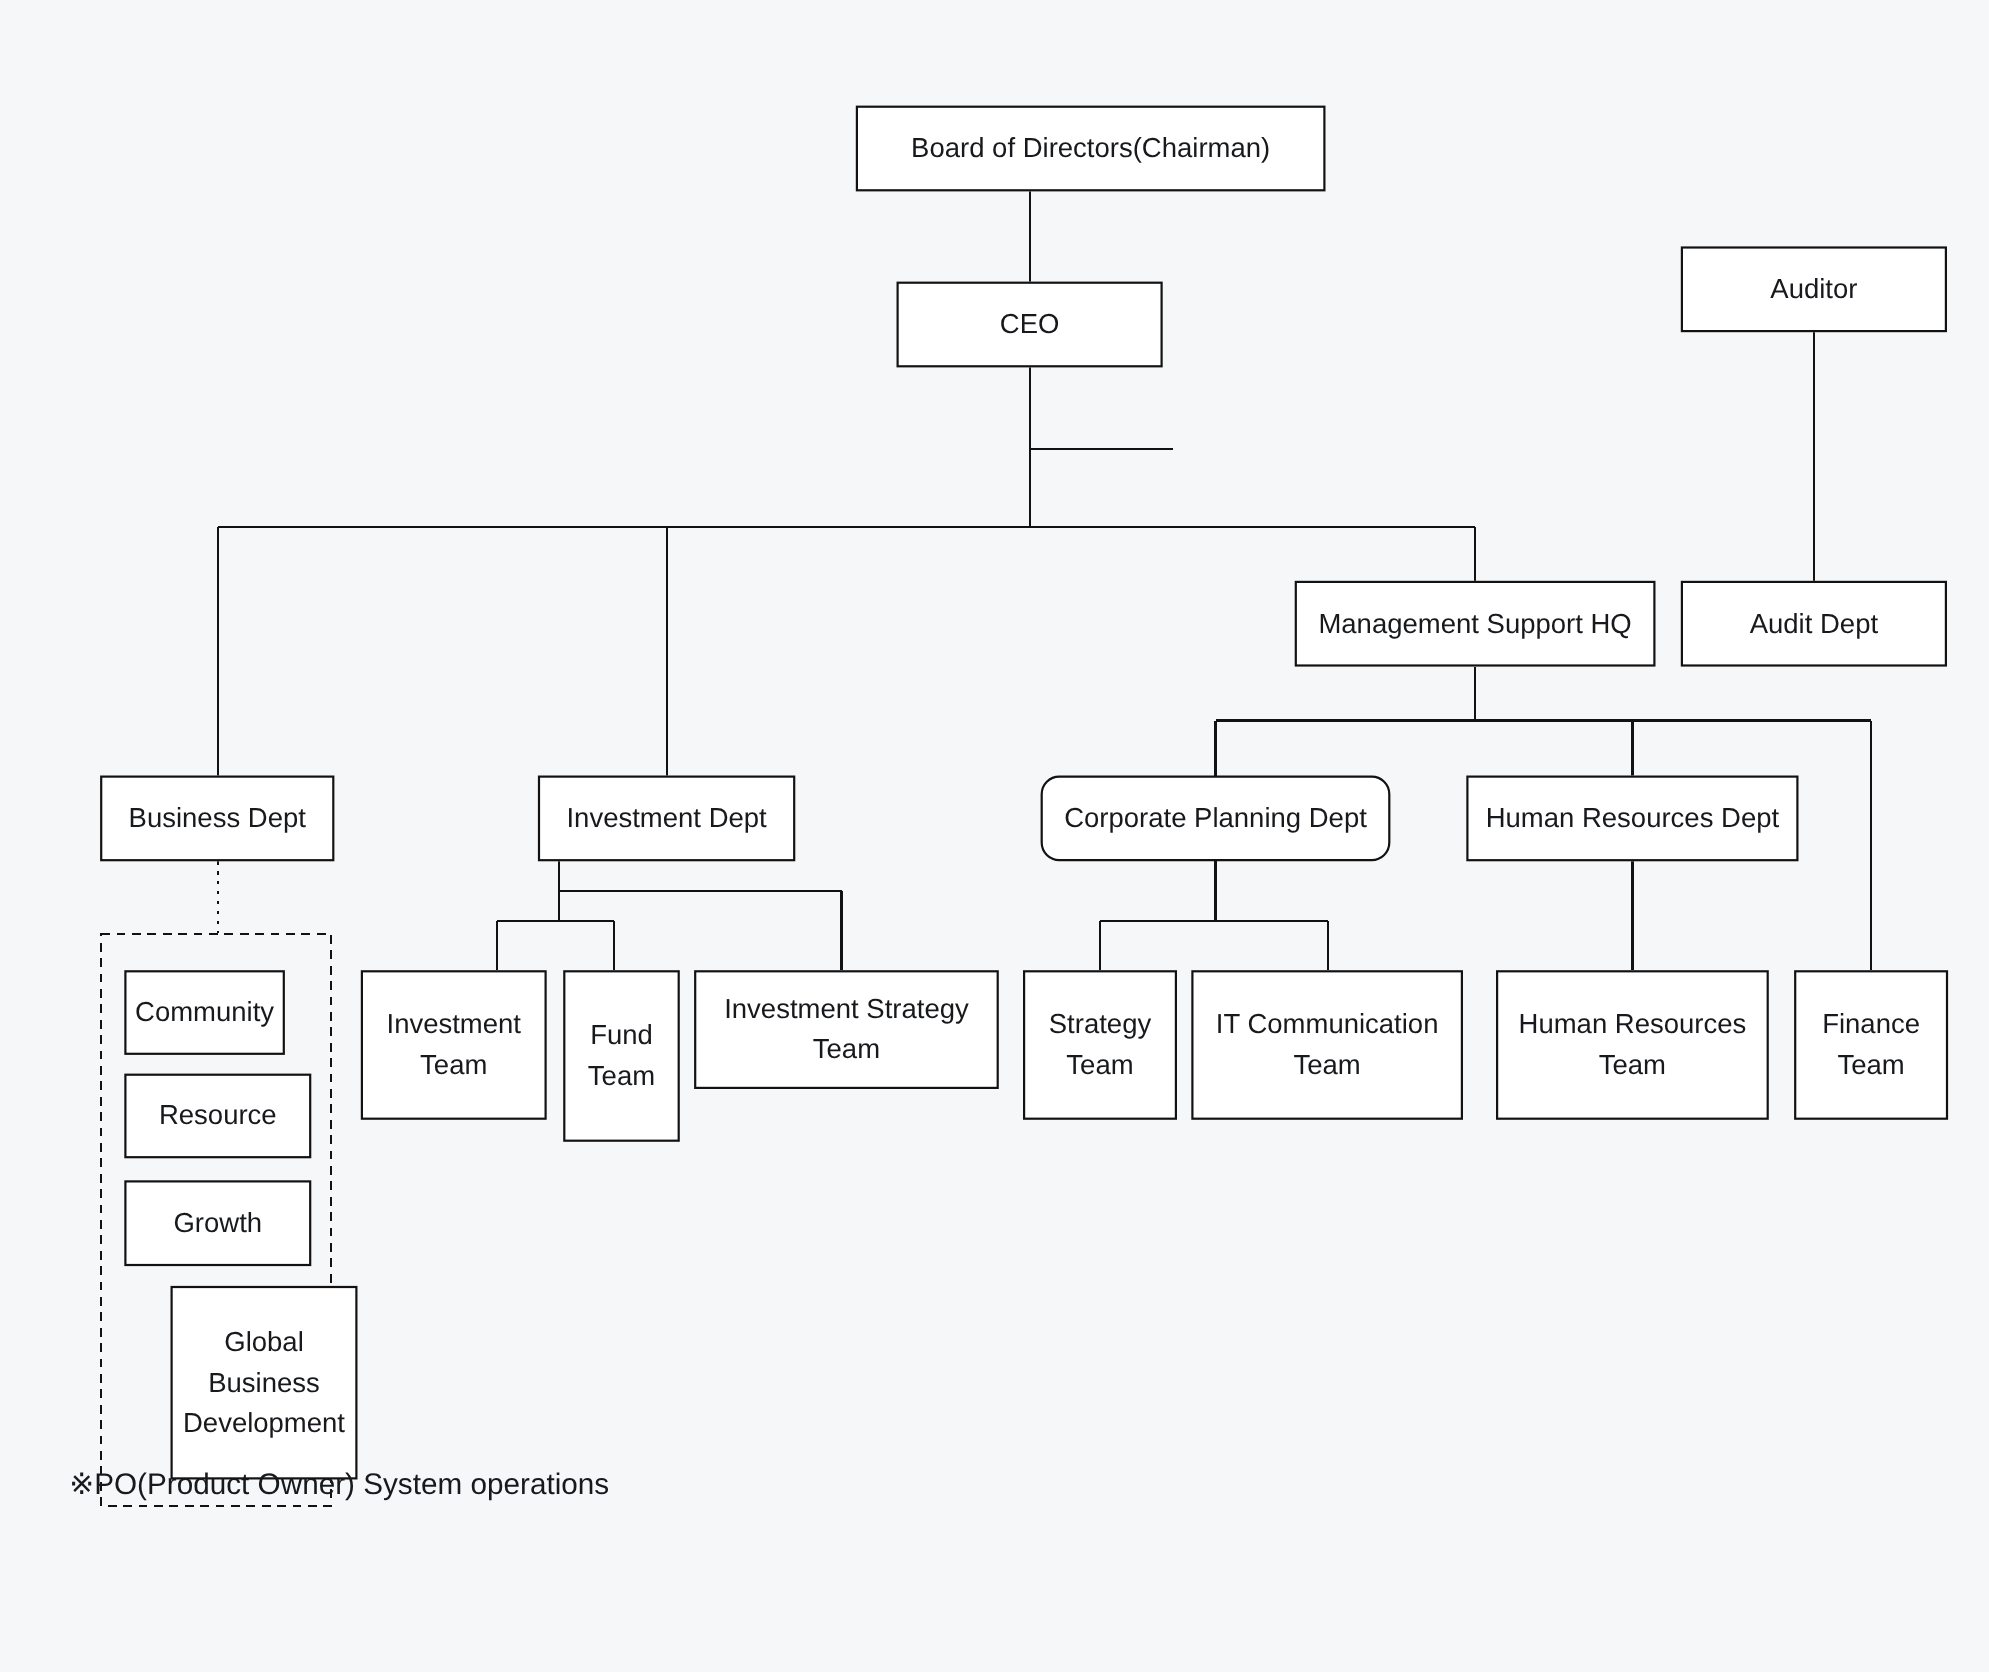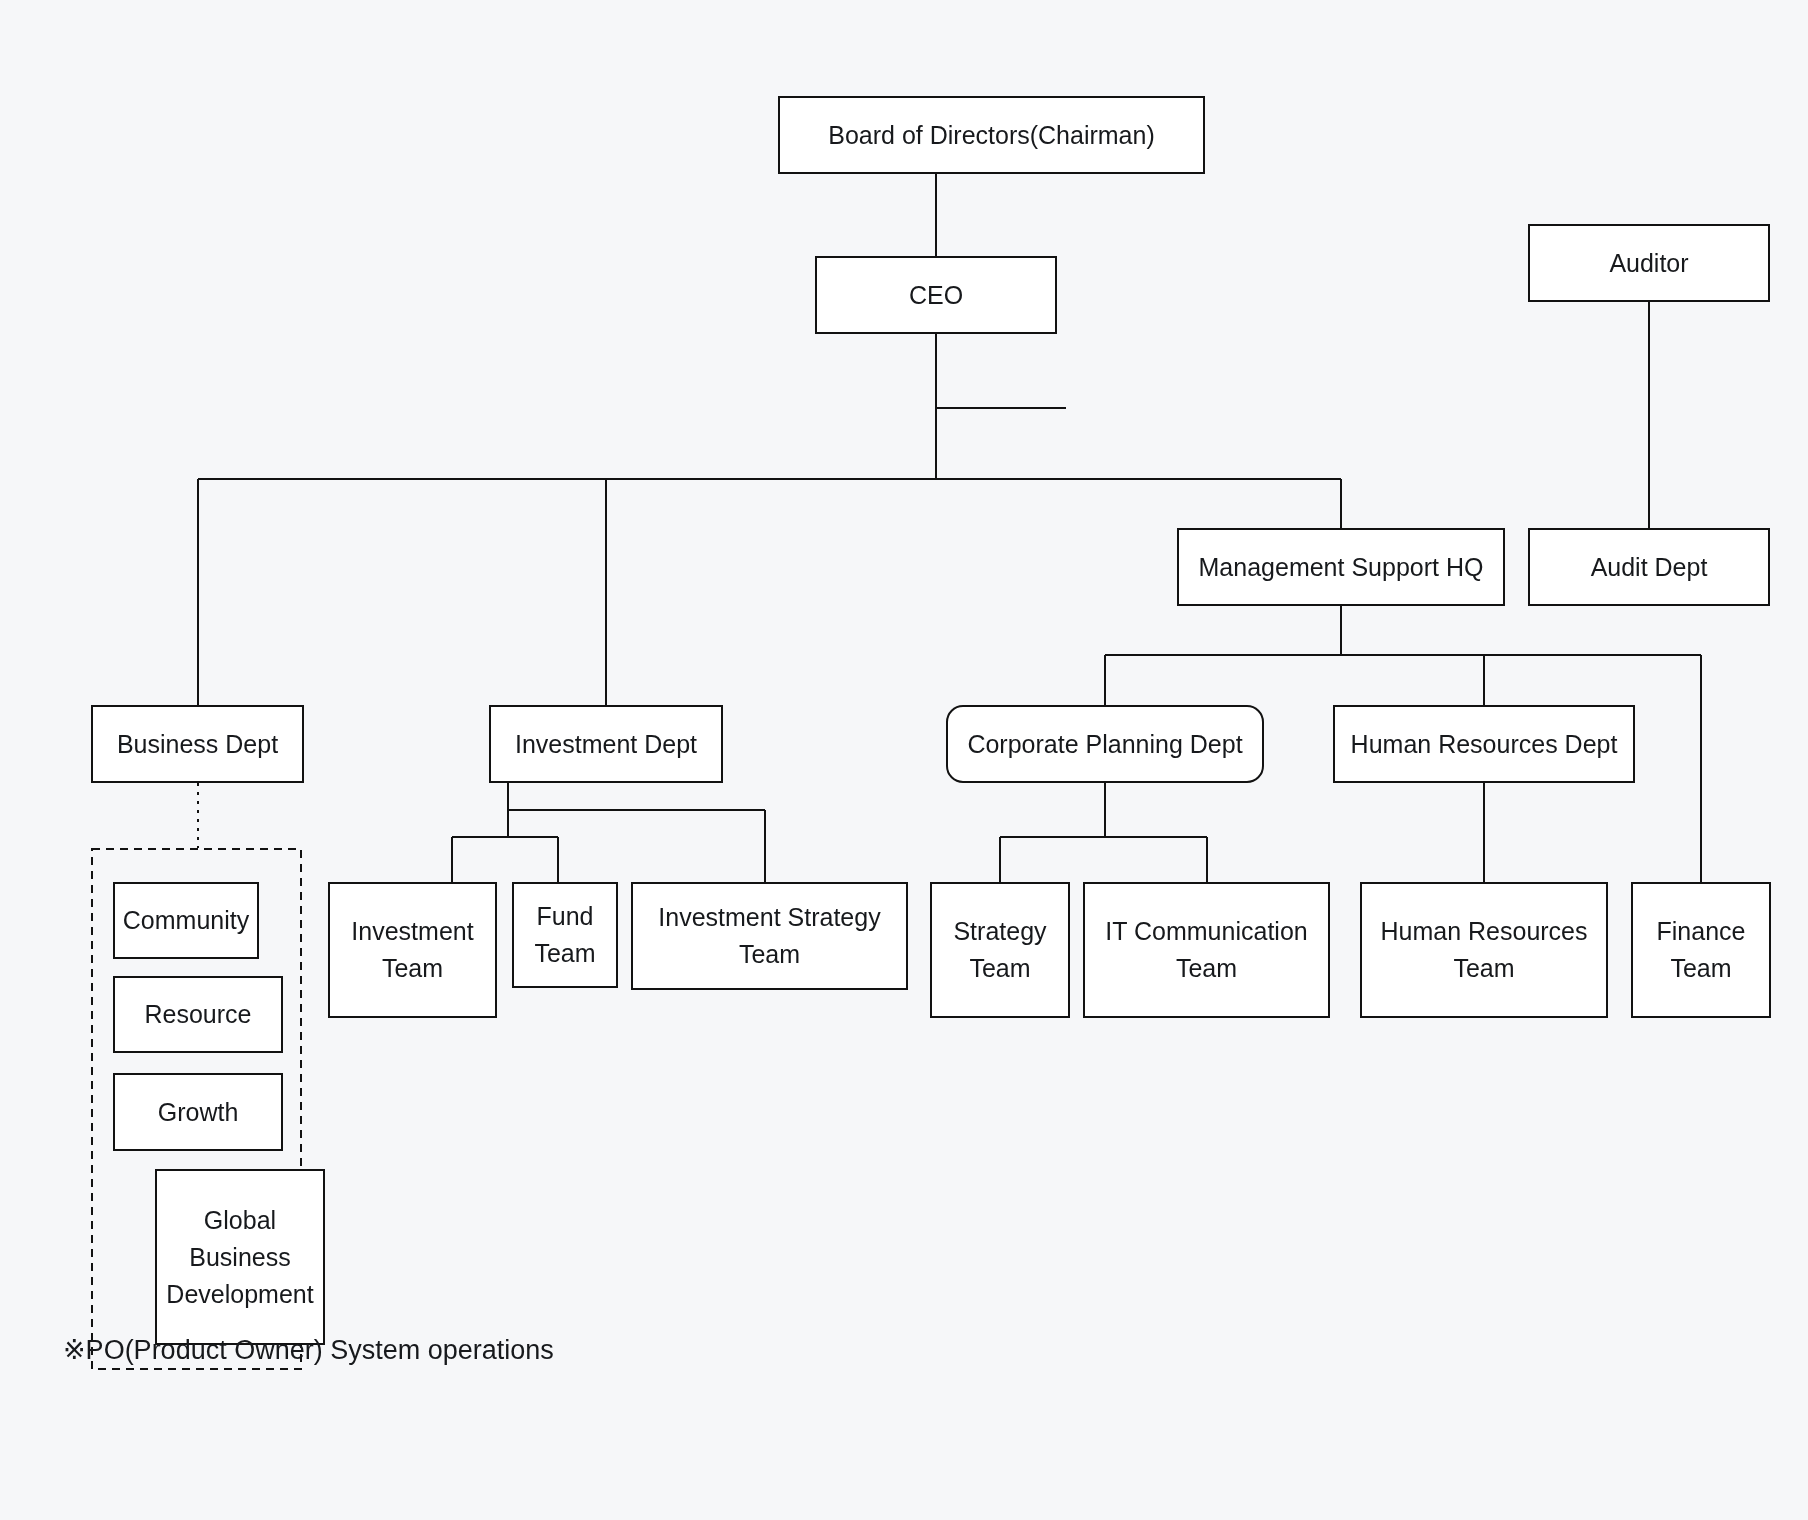--- a/index.html
+++ b/index.html
@@ -49,21 +49,21 @@
   .n-ceo        { left: 815px;  top: 256px; width: 242px; height: 78px; }
   .n-invcom     { left: 1066px; top: 369px; width: 340px; height: 78px; }
   .n-auditor    { left: 1528px; top: 224px; width: 242px; height: 78px; }
   .n-mshq       { left: 1177px; top: 528px; width: 328px; height: 78px; }
   .n-auditdept  { left: 1528px; top: 528px; width: 242px; height: 78px; }
   .n-bizdept    { left: 91px;   top: 705px; width: 213px; height: 78px; }
   .n-invdept    { left: 489px;  top: 705px; width: 234px; height: 78px; }
   .n-cpdept     { left: 946px;  top: 705px; width: 318px; height: 78px; border-radius: 17px; }
   .n-hrdept     { left: 1333px; top: 705px; width: 302px; height: 78px; }
   .n-invteam    { left: 328px;  top: 882px; width: 169px; height: 136px; }
-  .n-fundteam   { left: 512px;  top: 882px; width: 106px; height: 106px; }
+  .n-fundteam   { left: 512px;  top: 882px; width: 106px; height: 156px; }
   .n-isteam     { left: 631px;  top: 882px; width: 277px; height: 108px; }
   .n-stratteam  { left: 930px;  top: 882px; width: 140px; height: 136px; }
   .n-itteam     { left: 1083px; top: 882px; width: 247px; height: 136px; }
   .n-hrteam     { left: 1360px; top: 882px; width: 248px; height: 136px; }
   .n-finteam    { left: 1631px; top: 882px; width: 140px; height: 136px; }
   .n-community  { left: 113px;  top: 882px;  width: 146px; height: 77px; }
   .n-resource   { left: 113px;  top: 976px;  width: 170px; height: 77px; }
   .n-growth     { left: 113px;  top: 1073px; width: 170px; height: 78px; }
   .n-gbd        { left: 113px;  top: 1169px; width: 170px; height: 176px; margin-left: 42px; }
 </style>

